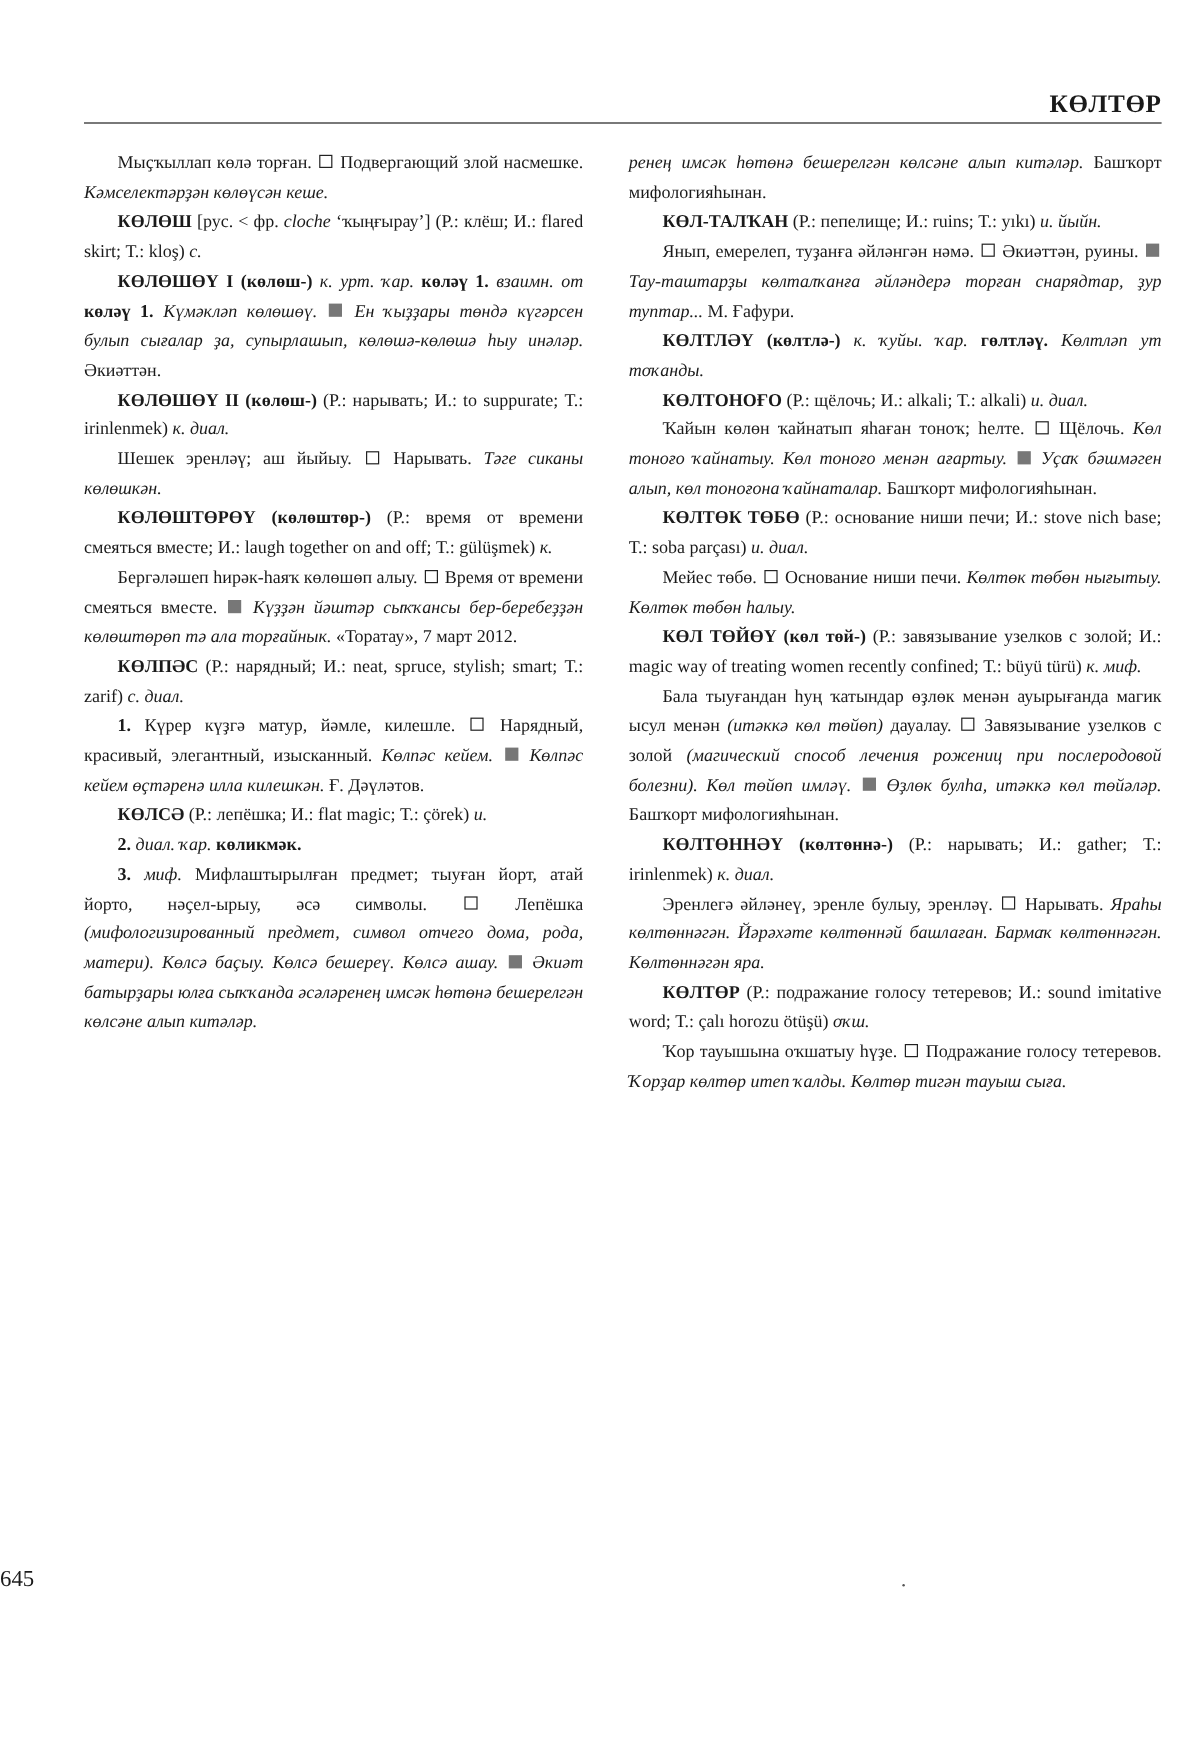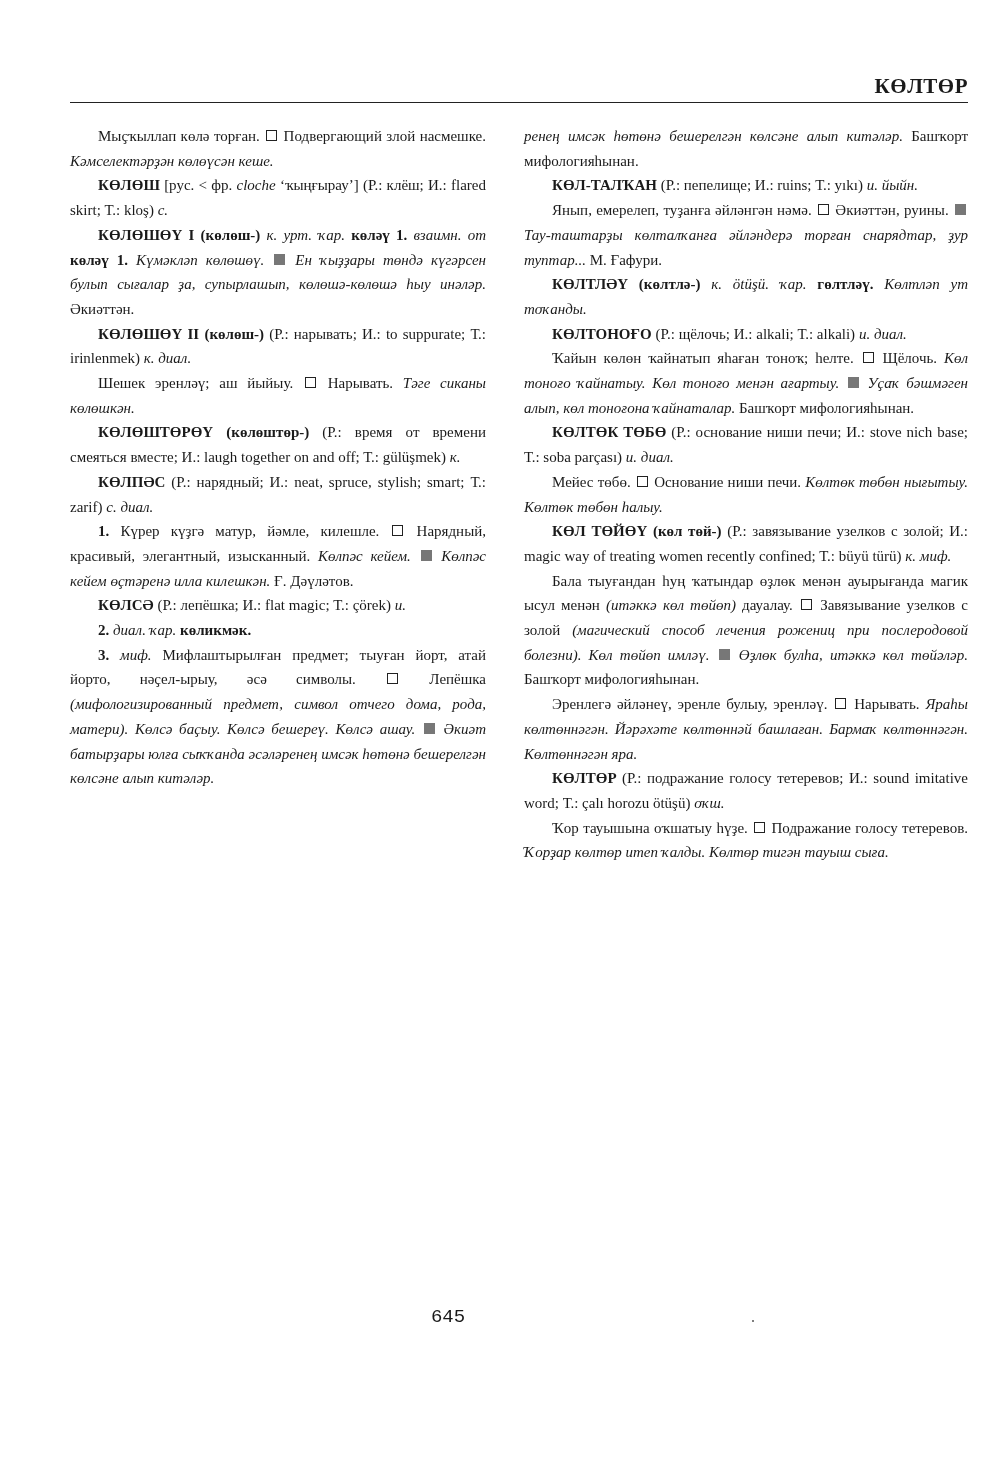--- a/index.html
+++ b/index.html
@@ -9,53 +9,55 @@
   .running-head { position:absolute; right:0; top:4px; font-weight:bold; font-size:21px; letter-spacing:0.5px; }
   .col { position:absolute; top:124px; font-size:15px; line-height:24.7px; text-align:justify; }
   .col.left { left:70px; width:416px; }
   .col.right { left:524px; width:444px; }
   .p { margin:0; text-indent:0; }
   .p.ind { text-indent:28px; }
   .b { font-weight:bold; }
   .i { font-style:italic; }
   .sq { display:inline-block; width:11px; height:11px; border:1.3px solid #222; box-sizing:border-box; vertical-align:0px; margin:0 2px; }
   .fsq { display:inline-block; width:11px; height:11px; background:#777; vertical-align:0px; margin:0 2px; }
-  .pagenum { position:absolute; left:0; width:896px; top:1306px; text-align:center; font-size:19px;font-family:Liberation Mono, monospace; }
+  .pagenum { position:absolute; left:0; width:896px; top:1306px; font-size:19px; }
   .dot { position:absolute; left:752px; top:1320px; width:2px; height:2px; background:#555; border-radius:1px; }
 </style>
 </head>
 <body>
 
 <div class="header">
   <div class="running-head">КӨЛТӨР</div>
 </div>
 
 <div class="col left">
     <p class="p ind"><span>Мыҫҡыллап көлә торған. </span><span class="sq"></span><span> Подвергающий злой насмешке. </span><span class="i">Кәмселектәрҙән көлөүсән кеше.</span></p>
     <p class="p ind"><span class="b">КӨЛӨШ</span><span> [рус. &lt; фр. </span><span class="i">cloche</span><span> ‘ҡыңғырау’] (Р.: клёш; И.: flared skirt; Т.: kloş) </span><span class="i">с.</span></p>
     <p class="p ind"><span class="b">КӨЛӨШӨҮ I (көлөш-)</span><span class="i"> к. урт. ҡар.</span><span class="b"> көләү 1.</span><span class="i"> взаимн. от</span><span class="b"> көләү 1.</span><span class="i"> Күмәкләп көлөшөү.</span><span> </span><span class="fsq"></span><span class="i"> Ен ҡыҙҙары төндә күгәрсен булып сығалар ҙа, супырлашып, көлөшә-көлөшә һыу инәләр.</span><span> Әкиәттән.</span></p>
     <p class="p ind"><span class="b">КӨЛӨШӨҮ II (көлөш-)</span><span> (Р.: нарывать; И.: to suppurate; Т.: irinlenmek) </span><span class="i">к. диал.</span></p>
     <p class="p ind"><span>Шешек эренләү; аш йыйыу. </span><span class="sq"></span><span> Нарывать. </span><span class="i">Тәге сиканы көлөшкән.</span></p>
     <p class="p ind"><span class="b">КӨЛӨШТӨРӨҮ (көлөштөр-)</span><span> (Р.: время от времени смеяться вместе; И.: laugh together on and off; Т.: gülüşmek) </span><span class="i">к.</span></p>
+    <p class="p ind"><span>Бергәләшеп һирәк-һаяҡ көлөшөп алыу. </span><span class="sq"></span><span> Время от времени смеяться вместе. </span><span class="fsq"></span><span class="i"> Күҙҙән йәштәр сыҡҡансы бер-беребеҙҙән көлөштөрөп тә ала торғайнык.</span><span> «Торатау», 7 март 2012.</span></p>
     <p class="p ind"><span class="b">КӨЛПӘС</span><span> (Р.: нарядный; И.: neat, spruce, stylish; smart; Т.: zarif) </span><span class="i">с. диал.</span></p>
     <p class="p ind"><span class="b">1.</span><span> Күрер күҙгә матур, йәмле, килешле. </span><span class="sq"></span><span> Нарядный, красивый, элегантный, изысканный. </span><span class="i">Көлпәс кейем.</span><span> </span><span class="fsq"></span><span class="i"> Көлпәс кейем өҫтәренә илла килешкән.</span><span> Ғ. Дәүләтов.</span></p>
     <p class="p ind"><span class="b">КӨЛСӘ</span><span> (Р.: лепёшка; И.: flat magic; Т.: çörek) </span><span class="i">и.</span></p>
     <p class="p ind"><span class="b">2.</span><span class="i"> диал. ҡар.</span><span class="b"> көликмәк.</span></p>
     <p class="p ind"><span class="b">3.</span><span class="i"> миф.</span><span> Мифлаштырылған предмет; тыуған йорт, атай йорто, нәҫел-ырыу, әсә символы. </span><span class="sq"></span><span> Лепёшка </span><span class="i">(мифологизированный предмет, символ отчего дома, рода, матери). Көлсә баҫыу. Көлсә бешереү. Көлсә ашау.</span><span> </span><span class="fsq"></span><span class="i"> Әкиәт батырҙары юлға сыҡҡанда әсәләренең имсәк һөтөнә бешерелгән көлсәне алып китәләр.</span></p>
   </div>
 <div class="col right">
     <p class="p"><span class="i">ренең имсәк һөтөнә бешерелгән көлсәне алып китәләр.</span><span> Башҡорт мифологияһынан.</span></p>
     <p class="p ind"><span class="b">КӨЛ-ТАЛҠАН</span><span> (Р.: пепелище; И.: ruins; Т.: yıkı) </span><span class="i">и. йыйн.</span></p>
     <p class="p ind"><span>Янып, емерелеп, туҙанға әйләнгән нәмә. </span><span class="sq"></span><span> Әкиәттән, руины. </span><span class="fsq"></span><span class="i"> Тау-таштарҙы көлталҡанға әйләндерә торған снарядтар, ҙур туптар...</span><span> М. Ғафури.</span></p>
-    <p class="p ind"><span class="b">КӨЛТЛӘҮ (көлтлә-)</span><span class="i"> к. ötüşü. ҡар.</span><span class="b"> гөлтләү.</span><span class="i"> Көлтләп ут тоҡанды.</span></p>
+    <p class="p ind"><span class="b">КӨЛТЛӘҮ (көлтлә-)</span><span class="i"> к. ҡуйы. ҡар.</span><span class="b"> гөлтләү.</span><span class="i"> Көлтләп ут тоҡанды.</span></p>
     <p class="p ind"><span class="b">КӨЛТОНОҒО</span><span> (Р.: щёлочь; И.: alkali; Т.: alkali) </span><span class="i">и. диал.</span></p>
     <p class="p ind"><span>Ҡайын көлөн ҡайнатып яһаған тонoҡ; һелте. </span><span class="sq"></span><span> Щёлочь. </span><span class="i">Көл тоноғо ҡайнатыу. Көл тоноғо менән ағартыу.</span><span> </span><span class="fsq"></span><span class="i"> Уҫаҡ бәшмәген алып, көл тоноғона ҡайнаталар.</span><span> Башҡорт мифологияһынан.</span></p>
     <p class="p ind"><span class="b">КӨЛТӨК ТӨБӨ</span><span> (Р.: основание ниши печи; И.: stove nich base; Т.: soba parçası) </span><span class="i">и. диал.</span></p>
     <p class="p ind"><span>Мейес төбө. </span><span class="sq"></span><span> Основание ниши печи. </span><span class="i">Көлтөк төбөн нығытыу. Көлтөк төбөн һалыу.</span></p>
     <p class="p ind"><span class="b">КӨЛ ТӨЙӨҮ (көл төй-)</span><span> (Р.: завязывание узелков с золой; И.: magic way of treating women recently confined; Т.: büyü türü) </span><span class="i">к. миф.</span></p>
     <p class="p ind"><span>Бала тыуғандан һуң ҡатындар өҙлөк менән ауырығанда магик ысул менән </span><span class="i">(итәккә көл төйөп)</span><span> дауалау. </span><span class="sq"></span><span> Завязывание узелков с золой </span><span class="i">(магический способ лечения рожениц при послеродовой болезни). Көл төйөп имләү.</span><span> </span><span class="fsq"></span><span class="i"> Өҙлөк булһа, итәккә көл төйәләр.</span><span> Башҡорт мифологияһынан.</span></p>
+    <p class="p ind"><span class="b">КӨЛТӨННӘҮ (көлтөннә-)</span><span> (Р.: нарывать; И.: gather; Т.: irinlenmek) </span><span class="i">к. диал.</span></p>
     <p class="p ind"><span>Эренлегә әйләнеү, эренле булыу, эренләү. </span><span class="sq"></span><span> Нарывать. </span><span class="i">Яраһы көлтөннәгән. Йәрәхәте көлтөннәй башлаған. Бармаҡ көлтөннәгән. Көлтөннәгән яра.</span></p>
     <p class="p ind"><span class="b">КӨЛТӨР</span><span> (Р.: подражание голосу тетеревов; И.: sound imitative word; Т.: çalı horozu ötüşü) </span><span class="i">оҡш.</span></p>
     <p class="p ind"><span>Ҡор тауышына оҡшатыу һүҙе. </span><span class="sq"></span><span> Подражание голосу тетеревов. </span><span class="i">Ҡорҙар көлтөр итеп ҡалды. Көлтөр тигән тауыш сыға.</span></p>
   </div>
 
 <div class="pagenum">645</div>
 <div class="dot"></div>
 
 </body></html>

